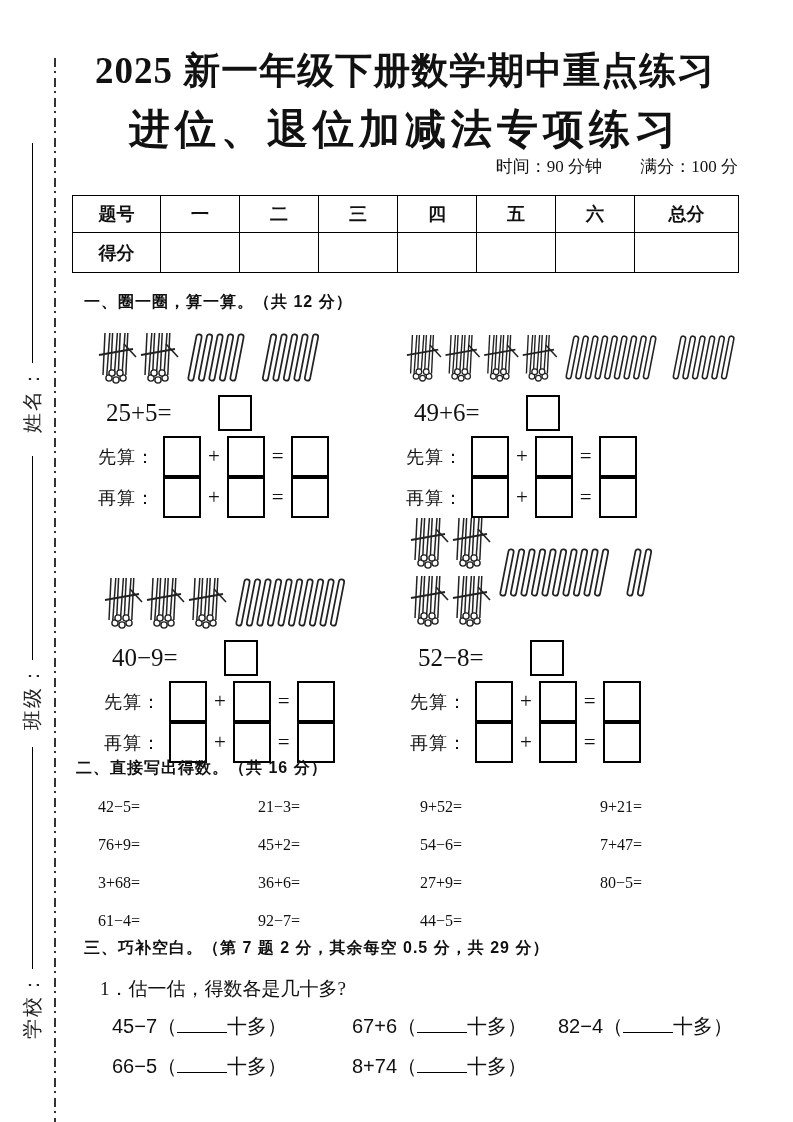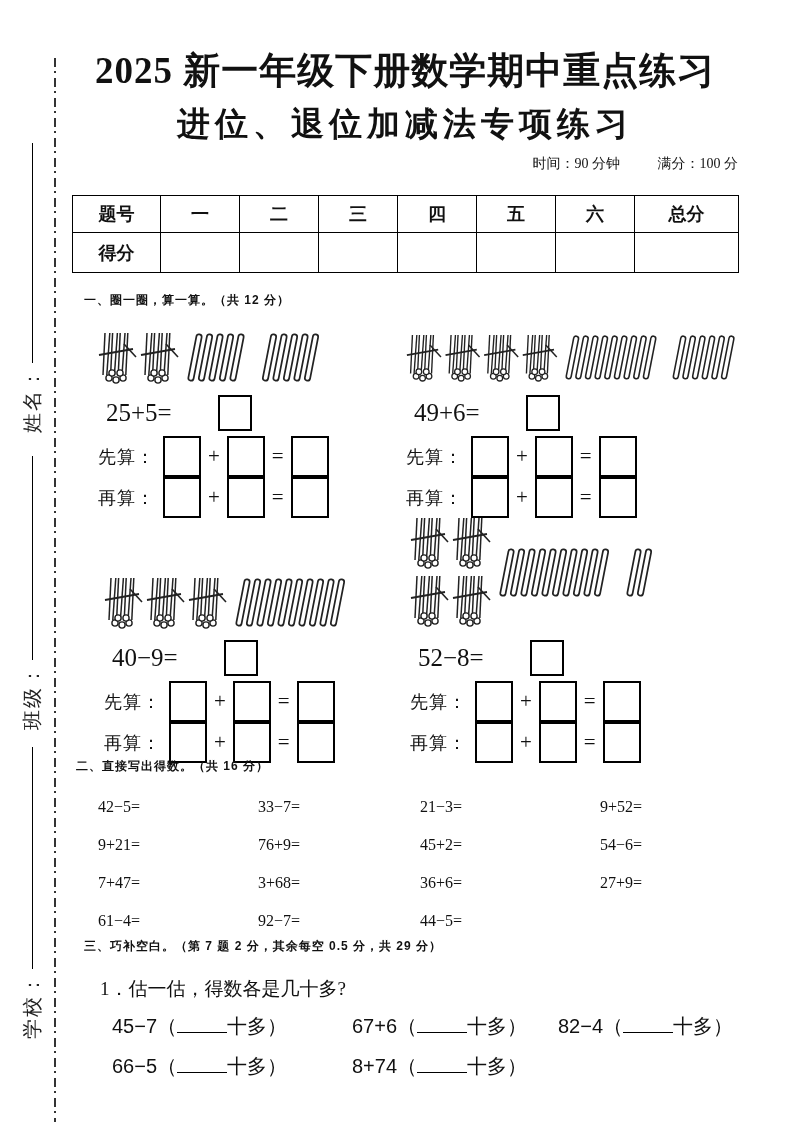--- a/index.html
+++ b/index.html
@@ -14,33 +14,33 @@
     font-size:20px;letter-spacing:2px;color:#222;}
   .m-group .m-line{flex:1;height:0;border-bottom:1.6px solid #000;margin-left:4px;}
   .mg-name{width:290px;left:-113px;top:273px;}
   .mg-class{width:274px;left:-105px;top:578px;}
   .mg-school{width:292px;left:-114px;top:878px;}
 
   
   .title{position:absolute;left:70px;top:46px;width:670px;text-align:center;
     font-family:"Liberation Serif",serif;font-weight:900;font-size:37px;letter-spacing:1px;}
   .subtitle{position:absolute;left:70px;top:102px;width:670px;text-align:center;
-    font-family:"Liberation Serif",serif;font-weight:700;font-size:33px;letter-spacing:5px;}
+    font-family:"Liberation Serif",serif;font-weight:700;font-size:41px;letter-spacing:5px;}
   .meta{position:absolute;left:70px;top:155px;width:668px;text-align:right;
-    font-family:"Liberation Serif",serif;font-size:14px;}
+    font-family:"Liberation Serif",serif;font-size:17px;}
   .meta span{margin-left:34px;}
 
   
   table.score{position:absolute;left:72px;top:195px;width:666px;border-collapse:collapse;
     table-layout:fixed;font-size:18px;font-weight:700;text-align:center;}
   table.score td{border:1.6px solid #000;height:36px;padding:0;}
   table.score tr.score-row td{height:39px;}
 
   
-  .sec-head{position:absolute;font-size:12px;font-weight:700;letter-spacing:1px;}
+  .sec-head{position:absolute;font-size:16px;font-weight:700;letter-spacing:1px;}
   .h1{left:84px;top:292px;}
   .h2{left:76px;top:758px;}
   .h3{left:84px;top:938px;}
 
   
   .pb{position:absolute;}
   .pb1{left:98px;top:326px;width:302px;}
   .pb2{left:406px;top:326px;width:336px;}
   .pb3{left:104px;top:515px;width:302px;}
   .pb4{left:410px;top:515px;width:330px;}
@@ -512,31 +512,31 @@
       <span class="op">+</span>
       <span class="calc-box"></span>
       <span class="op">=</span>
       <span class="calc-box"></span>
     </div>
   </div>
 
   <div class="sec-head h2">二、直接写出得数。（共 16 分）</div>
   <div class="oral-grid">
     <span>42−5=</span>
-    <span>33−7=</span>
     <span>21−3=</span>
     <span>9+52=</span>
     <span>9+21=</span>
     <span>76+9=</span>
     <span>45+2=</span>
     <span>54−6=</span>
     <span>7+47=</span>
     <span>3+68=</span>
     <span>36+6=</span>
     <span>27+9=</span>
+    <span>80−5=</span>
     <span>61−4=</span>
     <span>92−7=</span>
     <span>44−5=</span>
   </div>
 
   <div class="sec-head h3">三、巧补空白。（第 7 题 2 分，其余每空 0.5 分，共 29 分）</div>
   <div class="item1-label">1．估一估，得数各是几十多?</div>
   <div class="est-grid">
     <span class="est-item"><span>45−7</span><span>（</span><span class="est-blank"></span><span>十多）</span></span>
     <span class="est-item"><span>67+6</span><span>（</span><span class="est-blank"></span><span>十多）</span></span>

